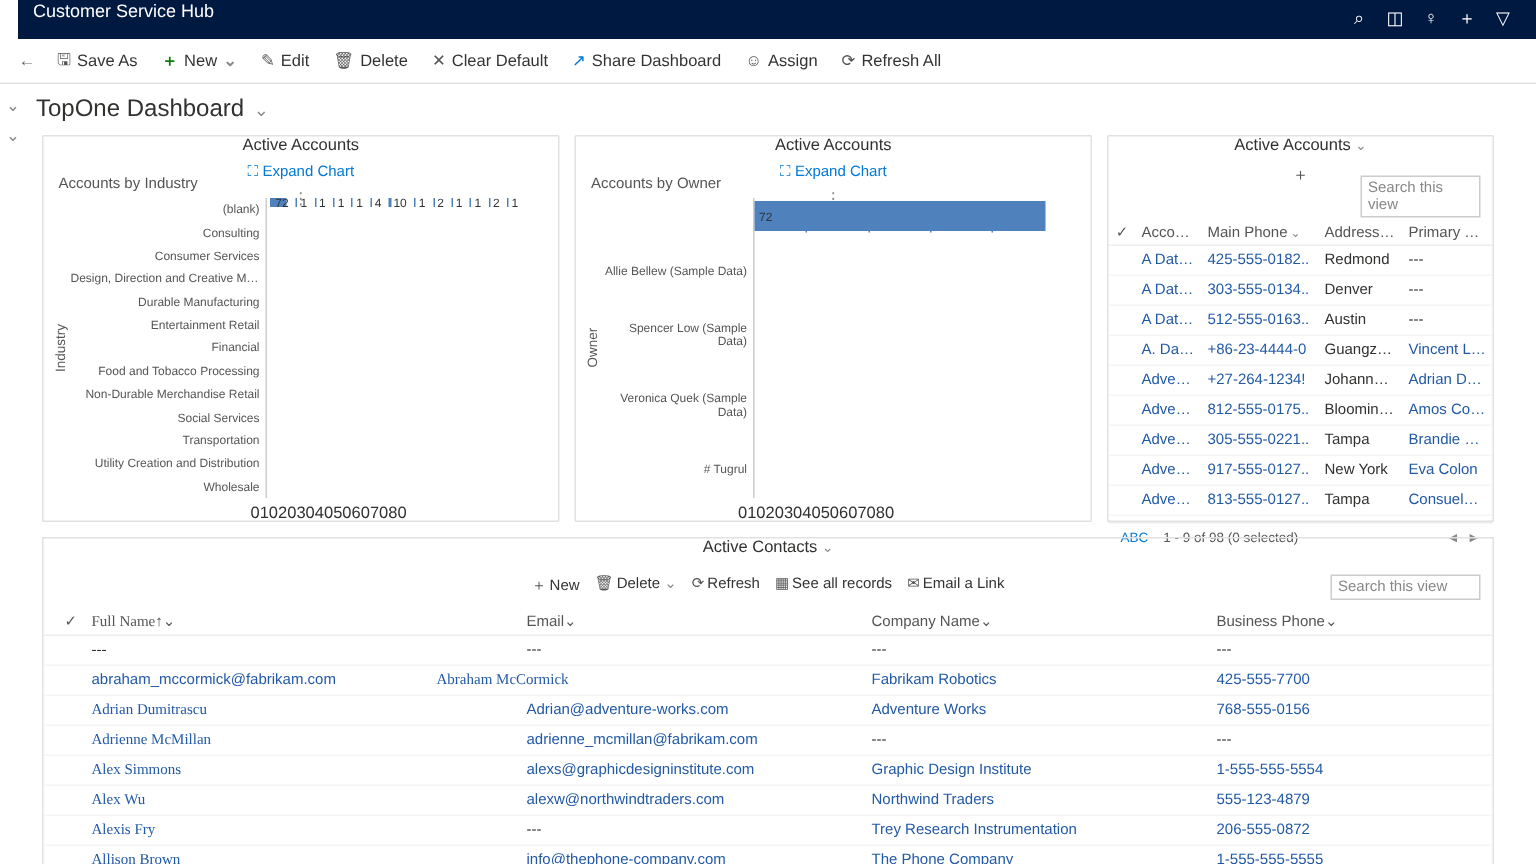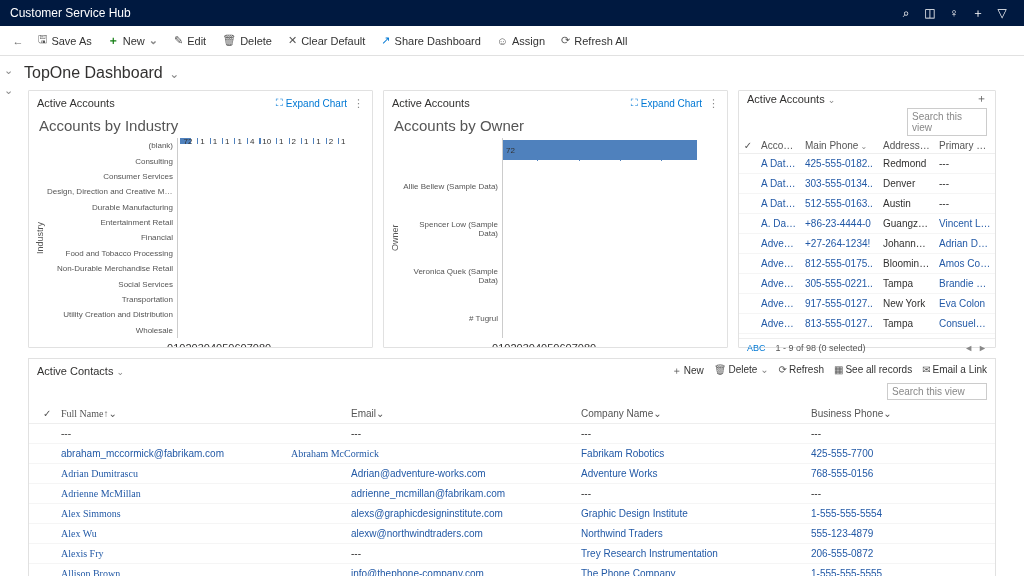--- a/index.html
+++ b/index.html
@@ -8,26 +8,27 @@
     font-family: "Segoe UI", Arial, sans-serif;
     font-size: 11px;
     color: #323130;
     background: #fff;
     width: 1024px;
     height: 576px;
     overflow: hidden;
   }
   .topbar {
     display: flex;
-    align-items: center;
+    align-items: flex-start;
     height: 26px;
     background: #001940;
     color: #fff;
     padding: 0 10px;
     font-size: 12px;
+    margin-left: 12px;
   }
   .topbar .title { flex: 1; font-weight: 500; }
   .topbar .ico {
     width: 24px;
     height: 24px;
     display: flex;
     align-items: center;
     justify-content: center;
     color: #fff;
     font-size: 12px;
@@ -90,28 +91,29 @@
   .card.chart { flex: 0 0 345px; }
   .card.accgrid { flex: 1 1 auto; position: relative; }
   .card-header {
     display: flex;
     align-items: center;
     height: 24px;
     padding: 0 8px;
     font-size: 11px;
     color: #323130;
     gap: 6px;
+    flex-direction: column;
   }
   .card-header .tt { flex: 1; font-weight: 500; }
   .card-header .exp { color: #0078d4; font-size: 10px; display: flex; align-items: center; gap: 3px; }
   .card-header .more { color: #888; }
   .card-header .drop { color: #888; font-size: 9px; }
   .card-sub {
     padding: 2px 10px 4px 10px;
-    font-size: 15px;
+    font-size: 10px;
     color: #555;
   }
   .card-body { flex: 1; overflow: hidden; position: relative; }
 
   
   .bchart {
     display: flex;
     height: 200px;
   }
   .bchart .ylab {

